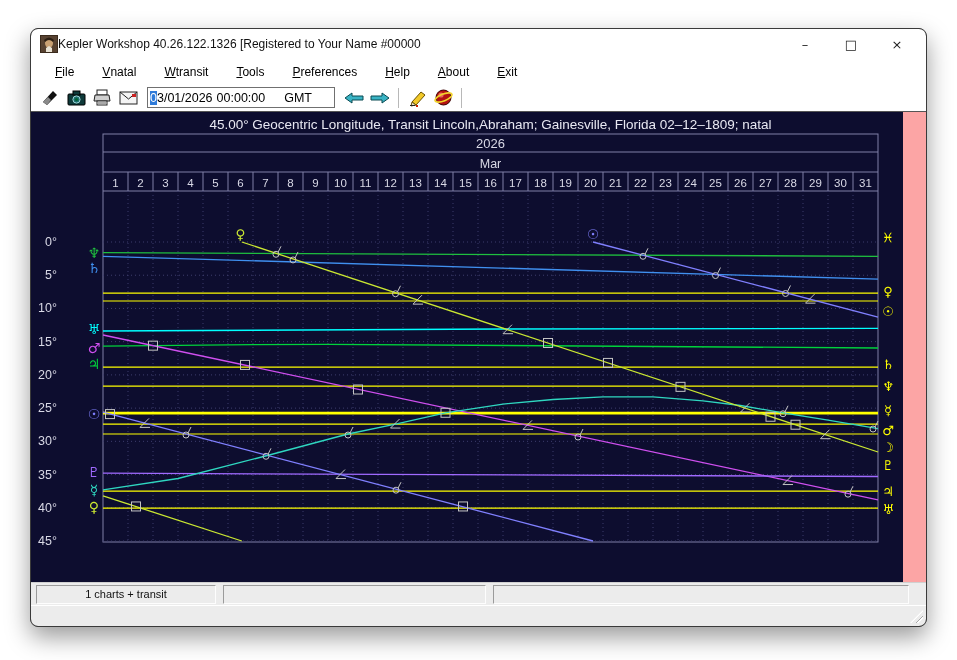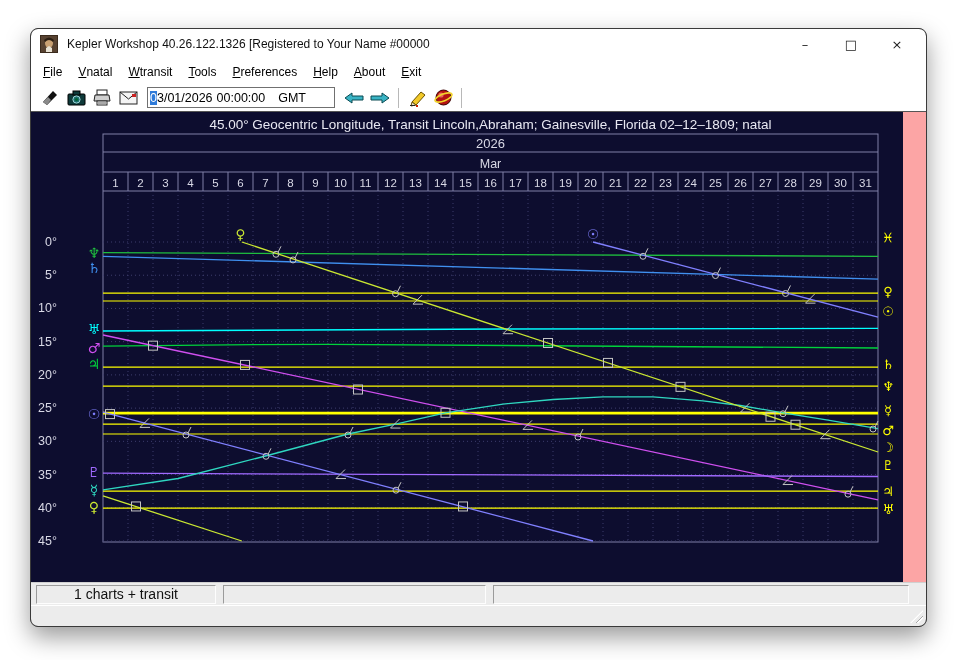--- a/index.html
+++ b/index.html
@@ -3,44 +3,44 @@
 <meta charset="utf-8">
 <style>
   html,body{margin:0;padding:0;background:#ffffff;width:957px;height:660px;
     font-family:"Liberation Sans",sans-serif;-webkit-font-smoothing:antialiased;}
   #window{position:absolute;left:30px;top:28px;width:895px;height:597px;
     background:#000;border:1px solid #3a3a3a;border-radius:8px;overflow:hidden;
     box-shadow:0 10px 24px rgba(0,0,0,.4);display:flex;flex-direction:column;}
   
   .titlebar{height:30px;background:#fff;display:flex;align-items:center;flex:0 0 auto;}
   .appicon{width:18px;height:18px;margin-left:9px;flex:0 0 auto;}
-  .title-text{margin-left:9px;font-size:12px;color:#111;white-space:nowrap;}
+  .title-text{font-size:12px;color:#111;white-space:nowrap;}
   .tb-spacer{flex:1;}
   .winbtn{width:46px;height:30px;display:flex;align-items:center;justify-content:center;
     font-size:13px;color:#222;font-family:"DejaVu Sans",sans-serif;cursor:default;}
   
-  .menubar{height:25px;background:#fff;display:flex;align-items:center;padding-left:4px;flex:0 0 auto;}
+  .menubar{height:25px;background:#fff;display:flex;align-items:center;padding-left:16px;flex:0 0 auto;gap:12px;}
   .mi{font-size:12px;color:#000;padding:3px 8px;}
   .accel{text-decoration:underline;}
   
   .toolbar{height:27px;background:#fff;display:flex;align-items:center;padding-left:6px;
     border-bottom:1px solid #555;flex:0 0 auto;}
   .tbtn{width:26px;height:22px;display:flex;align-items:center;justify-content:center;flex:0 0 auto;}
   .tsep{width:1px;height:20px;background:#b8b8b8;margin:0 5px;flex:0 0 auto;}
   .datebox{margin-left:6px;width:184px;height:19px;border:1px solid #707070;background:#fff;
     font-size:12.5px;color:#000;display:flex;align-items:center;padding-left:2px;white-space:pre;}
   .datesel{background:#2f7bd9;color:#fff;}
-  .timepart{margin-left:4px;}  .tzpart{margin-left:13px;}
+  .timepart{margin-left:4px;}  .tzpart{margin-left:19px;}
   
   .chartwrap{flex:0 0 470px;background:#fca5a5;position:relative;}
   .chartwrap svg{position:absolute;left:0;top:0;}
   
   .statusbar{flex:0 0 22px;background:#ececec;display:flex;align-items:center;border-top:1px solid #d0d0d0;}
   .spanel{height:17px;border:1px solid;border-color:#9b9b9b #fdfdfd #fdfdfd #9b9b9b;
-    display:flex;align-items:center;justify-content:center;font-size:14px;color:#111;}
+    display:flex;align-items:center;justify-content:center;font-size:11px;color:#111;}
   .sp1{width:178px;margin-left:5px;} .sp2{width:261px;margin-left:7px;} .sp3{width:414px;margin-left:7px;}
   .bottomstrip{flex:1;background:#ececec;position:relative;border-top:1px solid #fff;}
   .grip{position:absolute;right:3px;bottom:3px;width:13px;height:13px;
     background:repeating-linear-gradient(135deg,transparent 0 3px,#a9a9a9 3px 4px,#fff 4px 5px);
     clip-path:polygon(100% 0,100% 100%,0 100%);}
 </style>
 </head>
 <body>
 
 <div id="window">

